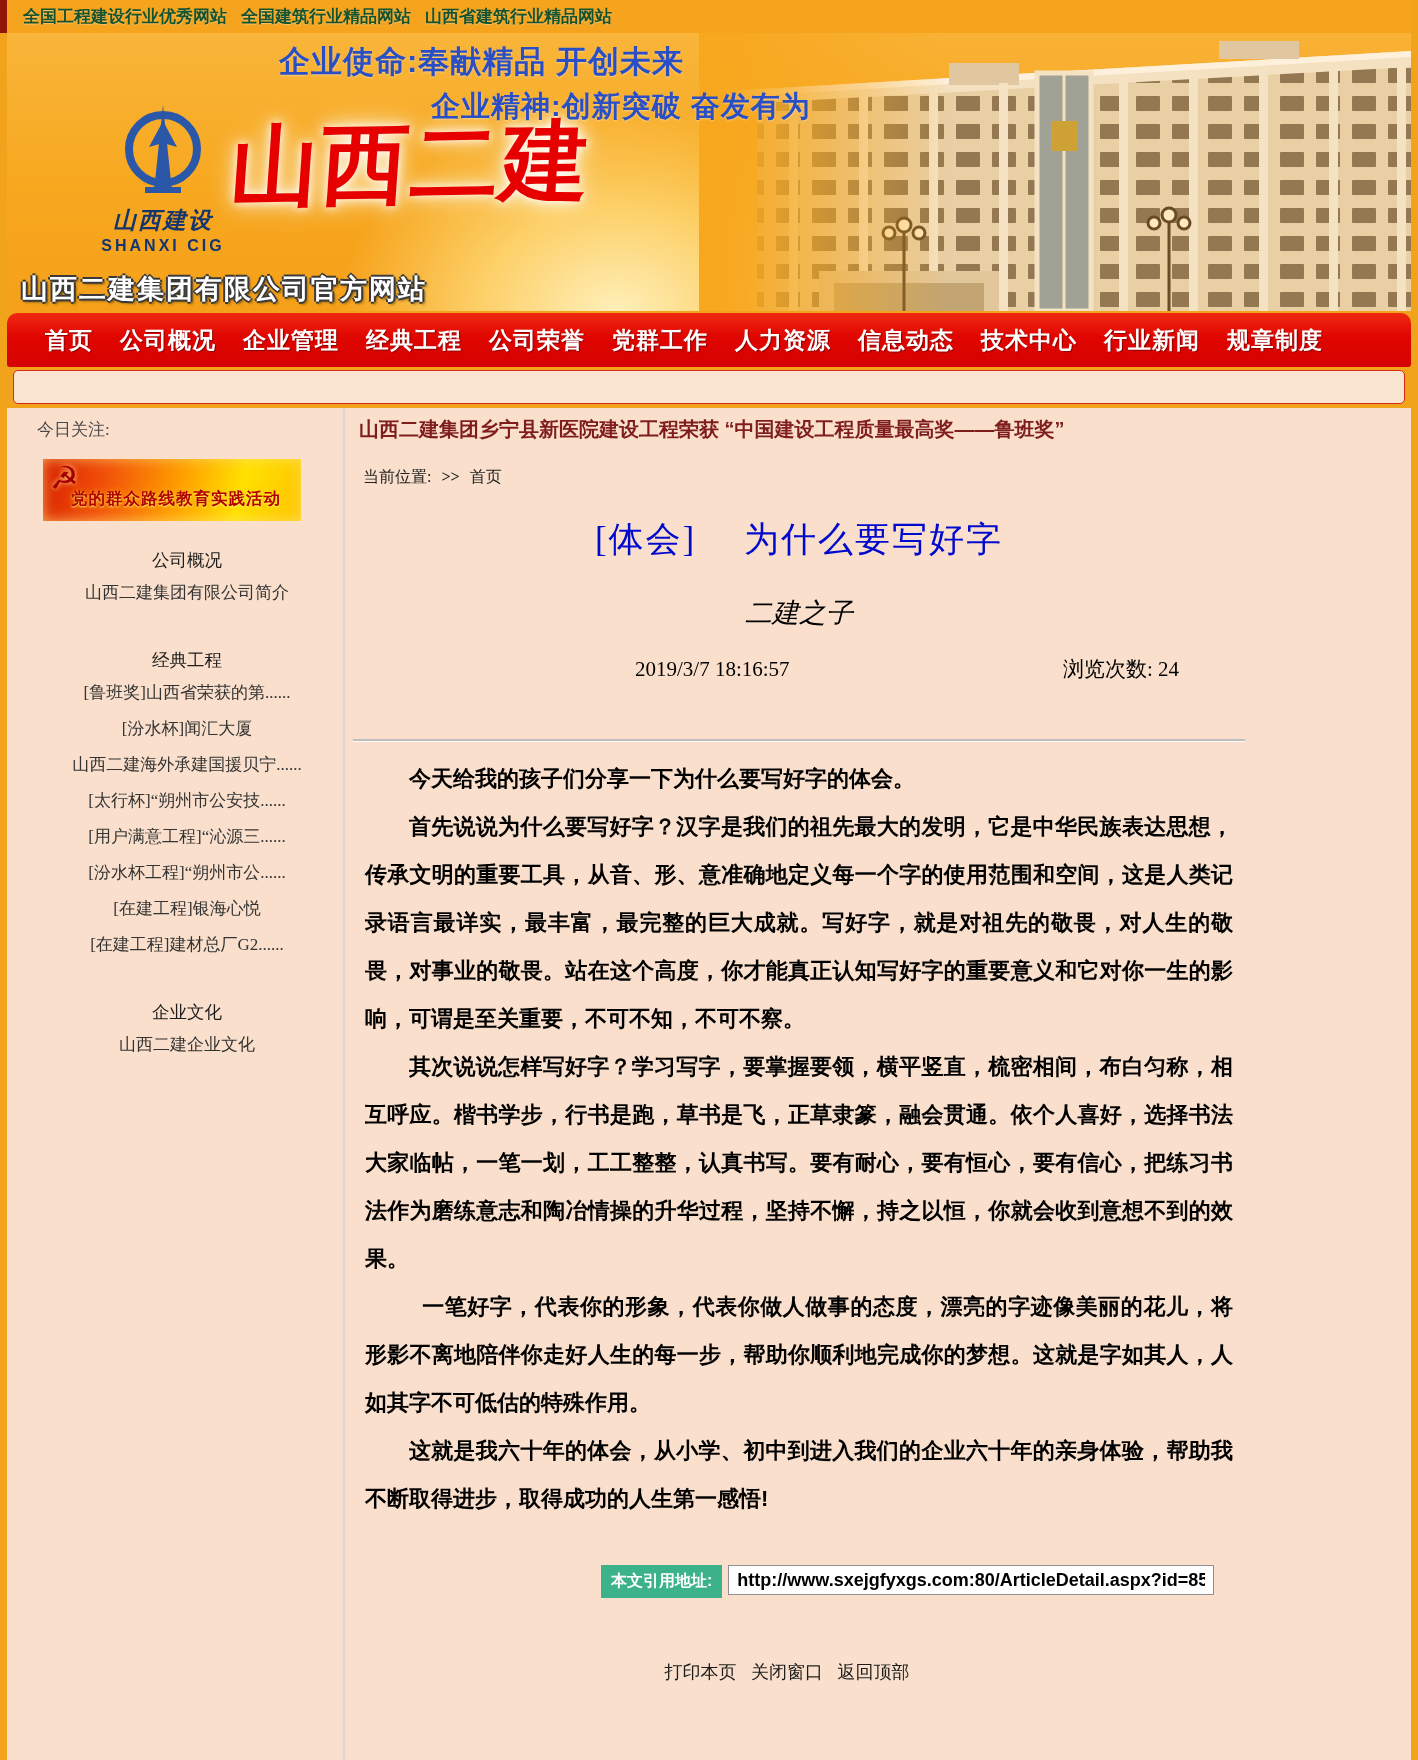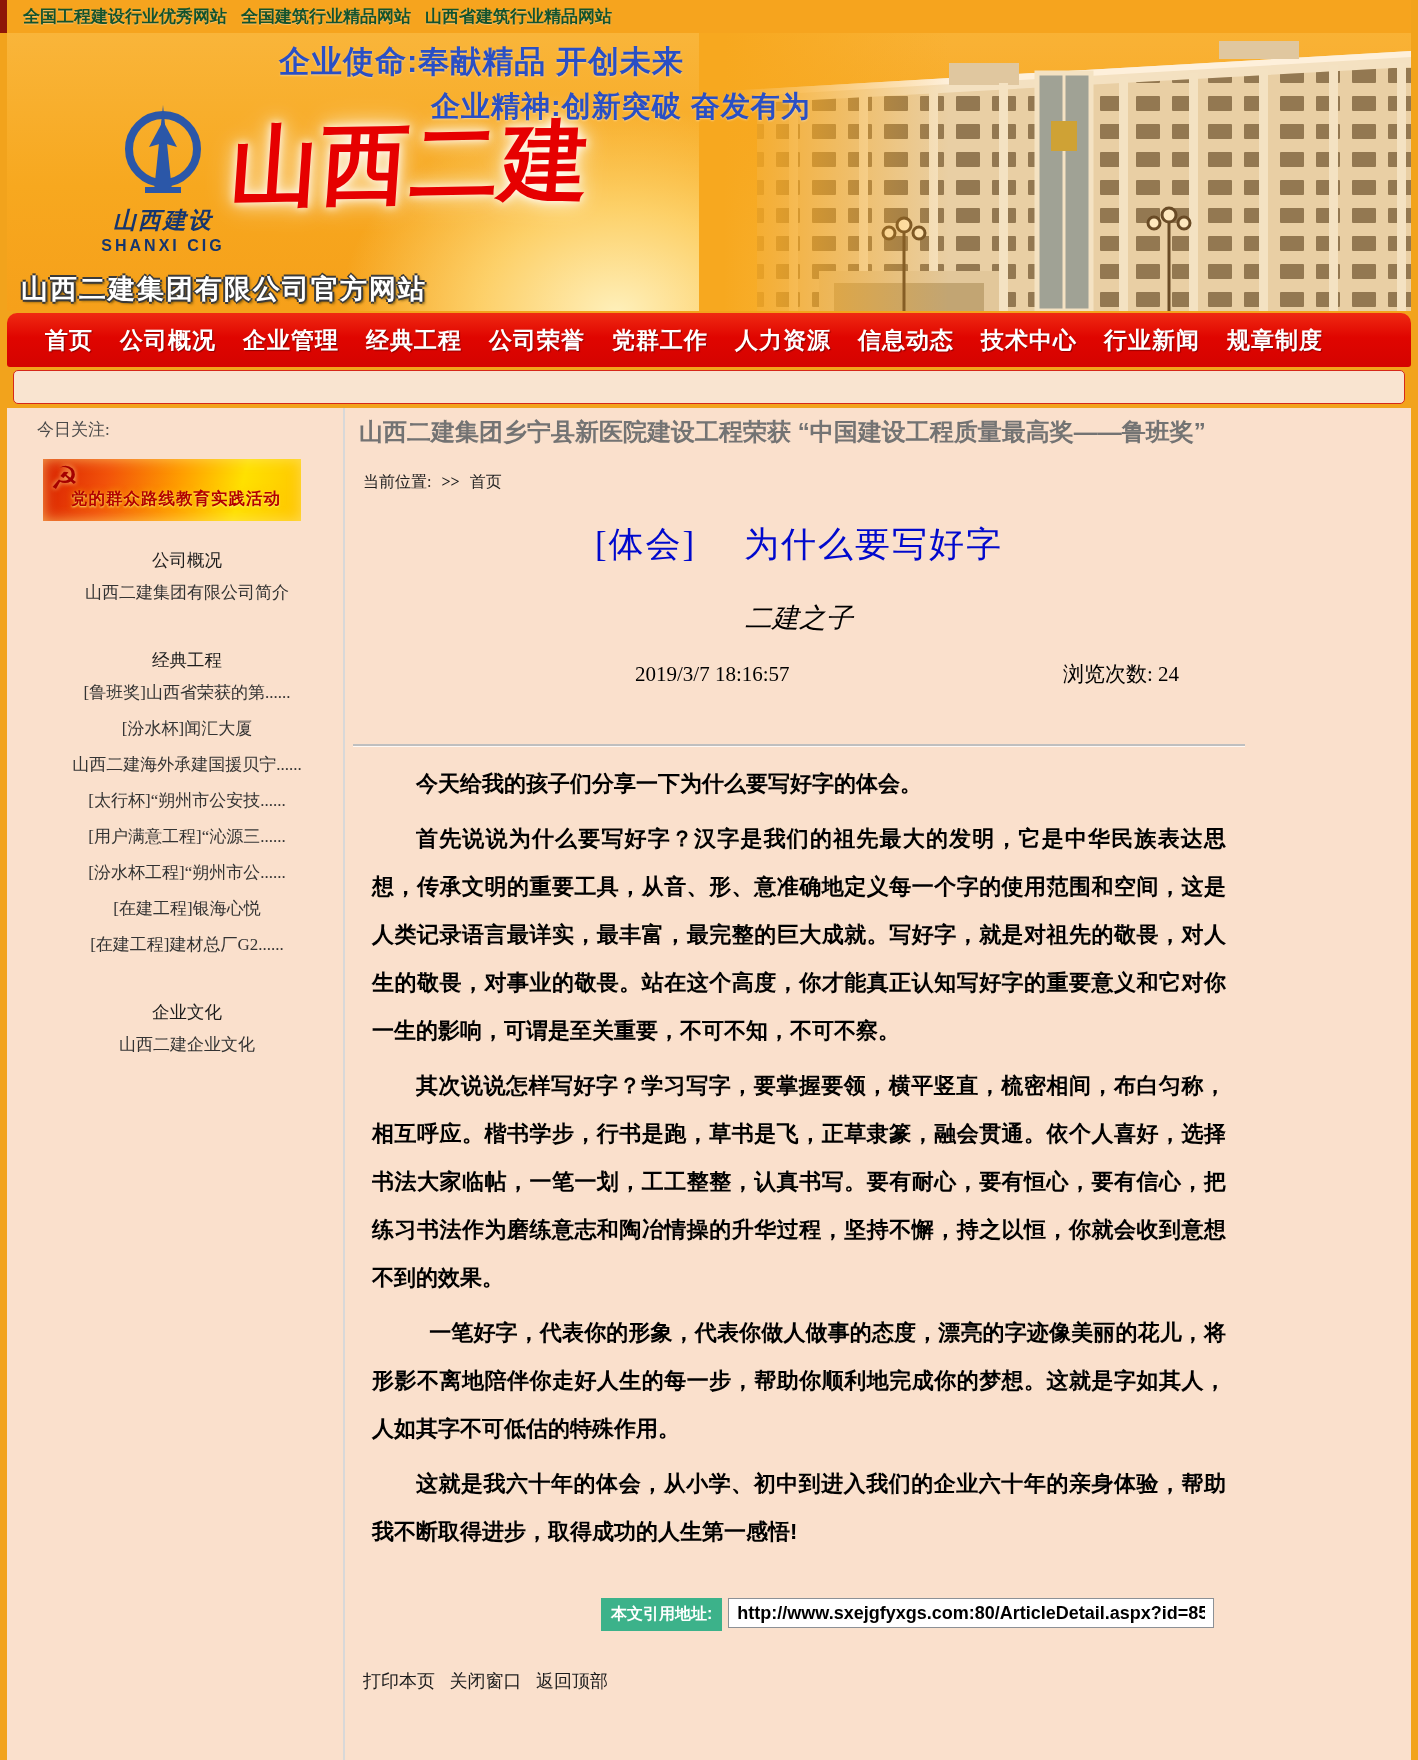--- a/index.html
+++ b/index.html
@@ -103,21 +103,21 @@
     margin-left:8px;
   }
   .side-menu{text-align:center;font-family:"Liberation Serif","DejaVu Serif",serif;color:#333;}
   .side-sec-title{margin-top:34px;font-size:17.5px;color:#1c1c1c;line-height:30px;}
   .side-menu .item{display:block;font-size:17px;line-height:36px;color:#333;text-decoration:none;white-space:nowrap;}
   .side-sec-title.first{margin-top:24px;}
   
   .main{flex:1;position:relative;padding-left:8px;}
   .headline{
     display:inline-block;margin:8px 0 0 6px;
-    color:#737373;font-weight:bold;font-size:24px;text-decoration:none;white-space:nowrap;
+    color:#7f1d1d;font-weight:bold;font-size:20px;text-decoration:none;white-space:nowrap;
   }
   .breadcrumb{
     margin:24px 0 0 10px;font-family:"Liberation Serif","DejaVu Serif",serif;
     font-size:16px;color:#222;
   }
   .breadcrumb .sep{font-weight:bold;margin:0 6px;}
   .breadcrumb a{color:#222;text-decoration:none;}
   .article{width:892px;margin-top:28px;}
   .art-title{
     text-align:center;font-family:"Liberation Serif","DejaVu Serif",serif;
@@ -129,35 +129,35 @@
     font-size:27px;color:#000;
   }
   .art-meta{
     margin-top:24px;display:flex;align-items:baseline;
     font-family:"Liberation Serif","DejaVu Serif",serif;font-size:21px;color:#000;
   }
   .art-date{margin-left:282px;}
   .art-views{margin-left:auto;margin-right:66px;}
   .art-divider{margin:56px 0 0 0;border:none;border-top:2px solid #BFBFBF;box-shadow:0 1px 0 rgba(255,255,255,.8);}
   .art-body{margin-top:14px;padding:0 12px;font-weight:bold;font-size:22px;line-height:48px;color:#000;}
-  .art-body p{margin:7px;text-indent:2em;text-align:justify;}
+  .art-body p{margin:0;text-indent:2em;text-align:justify;}
   .art-body p:nth-child(4){text-indent:2.6em;}
   .cite-row{margin:42px 0 16px 248px;display:flex;align-items:flex-start;}
   .cite-label{
     background:#3CB28A;color:#FFF;font-weight:bold;font-size:16px;
     padding:6px 10px;white-space:nowrap;
   }
   .cite-input{
     margin-left:6px;width:486px;height:30px;box-sizing:border-box;
     border:1px solid #8C9196;background:#FFFFFF;
     font-family:"Liberation Sans","DejaVu Sans",sans-serif;
     font-weight:bold;font-size:18px;color:#000;padding:0 8px;
   }
   .page-actions{
-    margin-top:38px;width:892px;text-align:left;padding-right:34px;box-sizing:border-box;
+    margin-top:62px;width:892px;text-align:center;padding-right:34px;box-sizing:border-box;
     font-family:"Liberation Serif","DejaVu Serif",serif;font-size:18px;
   }
   .page-actions a{color:#1c1c1c;text-decoration:none;margin-left:10px;}
 </style>
 </head>
 <body>
 
 <div class="corner-block"></div>
 
 <div class="page">

